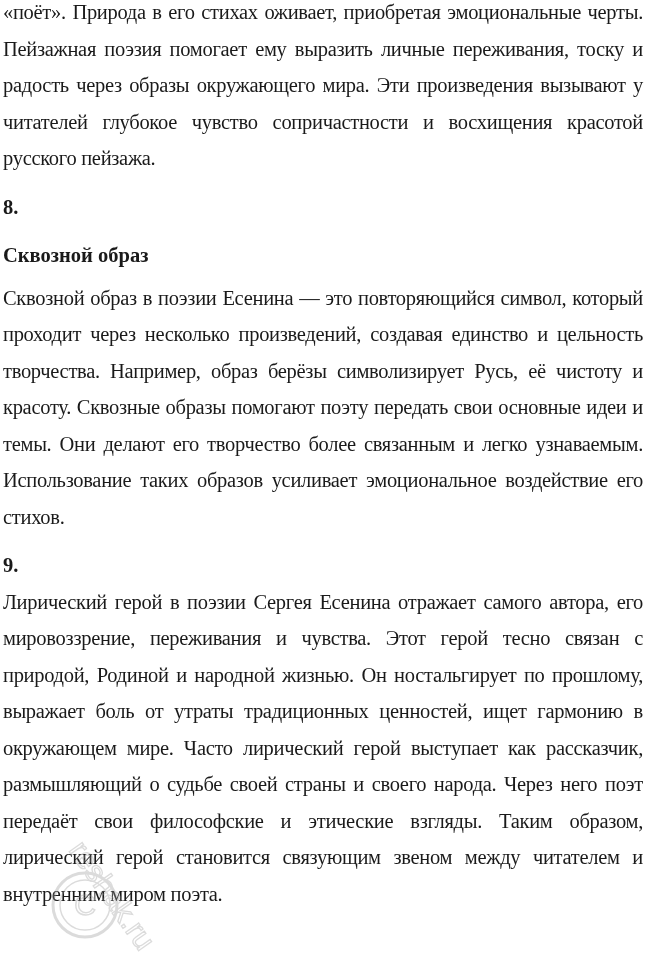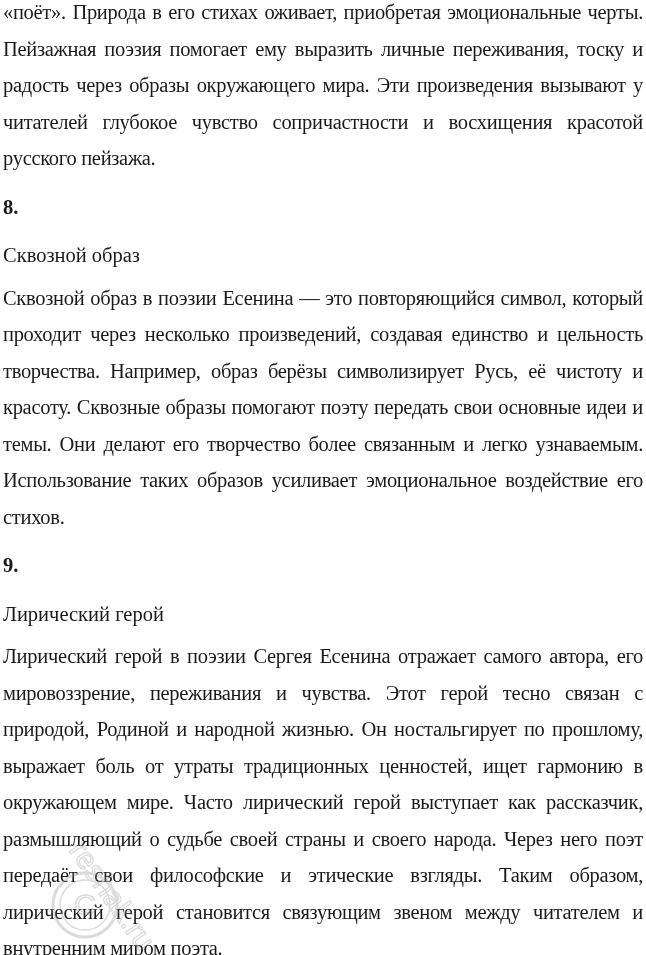--- a/index.html
+++ b/index.html
@@ -32,21 +32,21 @@
     .para.first {
       margin-top: -6px;
     }
     .num {
       font-weight: bold;
       font-size: 20.5px;
       line-height: 36.5px;
       margin: 12px 0 0 0;
     }
     .heading {
-      font-weight: normal;
+      font-weight: bold;
       font-size: 20.5px;
       line-height: 36.5px;
       margin: 12px 0 6px 0;
     }
     .watermark {
       position: absolute;
       left: 40px;
       top: 810px;
       width: 170px;
       height: 150px;
@@ -61,21 +61,20 @@
   <p class="para first">«поёт». Природа в его стихах оживает, приобретая эмоциональные черты. Пейзажная поэзия помогает ему выразить личные переживания, тоску и радость через образы окружающего мира. Эти произведения вызывают у читателей глубокое чувство сопричастности и восхищения красотой русского пейзажа.</p>
 
   <section>
     <div class="num">8.</div>
     <h2 class="heading">Сквозной образ</h2>
     <p class="para">Сквозной образ в поэзии Есенина — это повторяющийся символ, который проходит через несколько произведений, создавая единство и цельность творчества. Например, образ берёзы символизирует Русь, её чистоту и красоту. Сквозные образы помогают поэту передать свои основные идеи и темы. Они делают его творчество более связанным и легко узнаваемым. Использование таких образов усиливает эмоциональное воздействие его стихов.</p>
   </section>
 
   <section>
     <div class="num">9.</div>
-    <h2 class="heading">Лирический герой</h2>
     <p class="para">Лирический герой в поэзии Сергея Есенина отражает самого автора, его мировоззрение, переживания и чувства. Этот герой тесно связан с природой, Родиной и народной жизнью. Он ностальгирует по прошлому, выражает боль от утраты традиционных ценностей, ищет гармонию в окружающем мире. Часто лирический герой выступает как рассказчик, размышляющий о судьбе своей страны и своего народа. Через него поэт передаёт свои философские и этические взгляды. Таким образом, лирический герой становится связующим звеном между читателем и внутренним миром поэта.</p>
   </section>
 </div>
 
 <div class="watermark">
   <svg width="170" height="150" viewBox="0 0 170 150">
     <circle cx="45" cy="95" r="32" fill="none" stroke="#9a9a9a" stroke-width="3"></circle>
     <circle cx="45" cy="95" r="25" fill="none" stroke="#9a9a9a" stroke-width="1.5"></circle>
     <text x="45" y="105" text-anchor="middle" font-size="30" fill="none" stroke="#9a9a9a" stroke-width="1.5" font-family="Liberation Sans, sans-serif">C</text>
     <text x="28" y="40" font-size="30" fill="none" stroke="#9a9a9a" stroke-width="1.3" font-family="Liberation Sans, sans-serif" transform="rotate(55 28 40)">reshak.ru</text>

